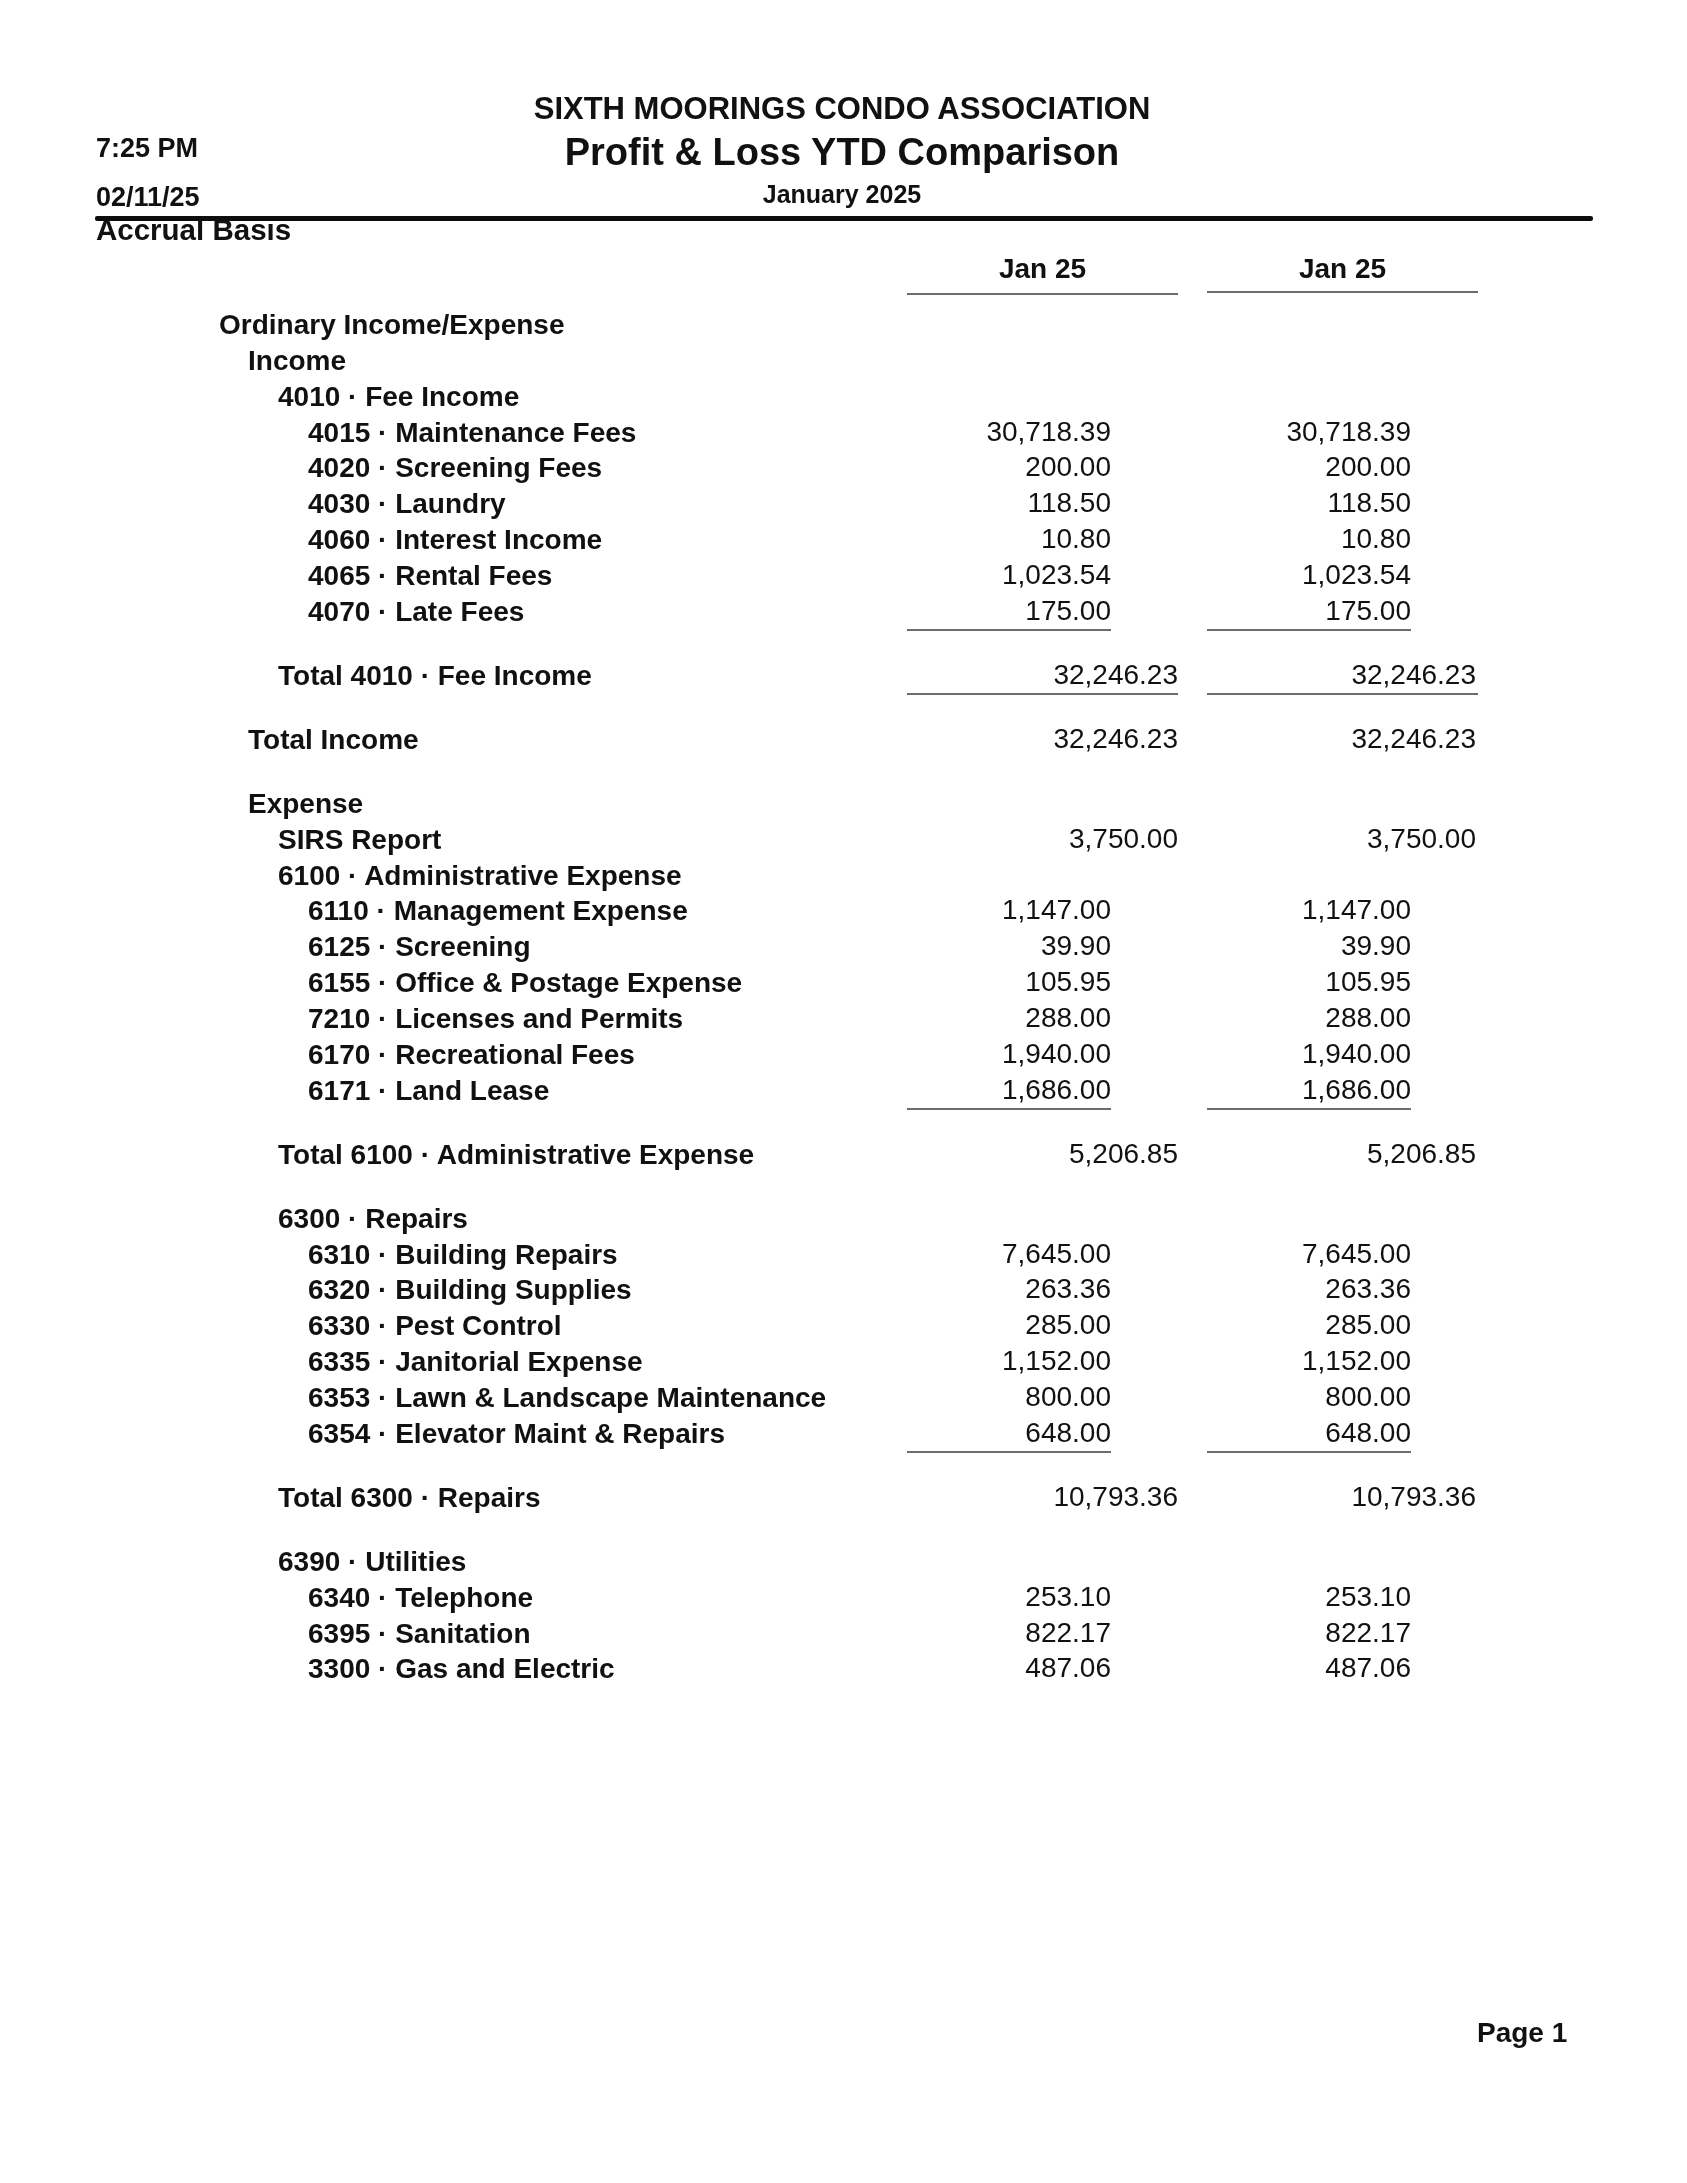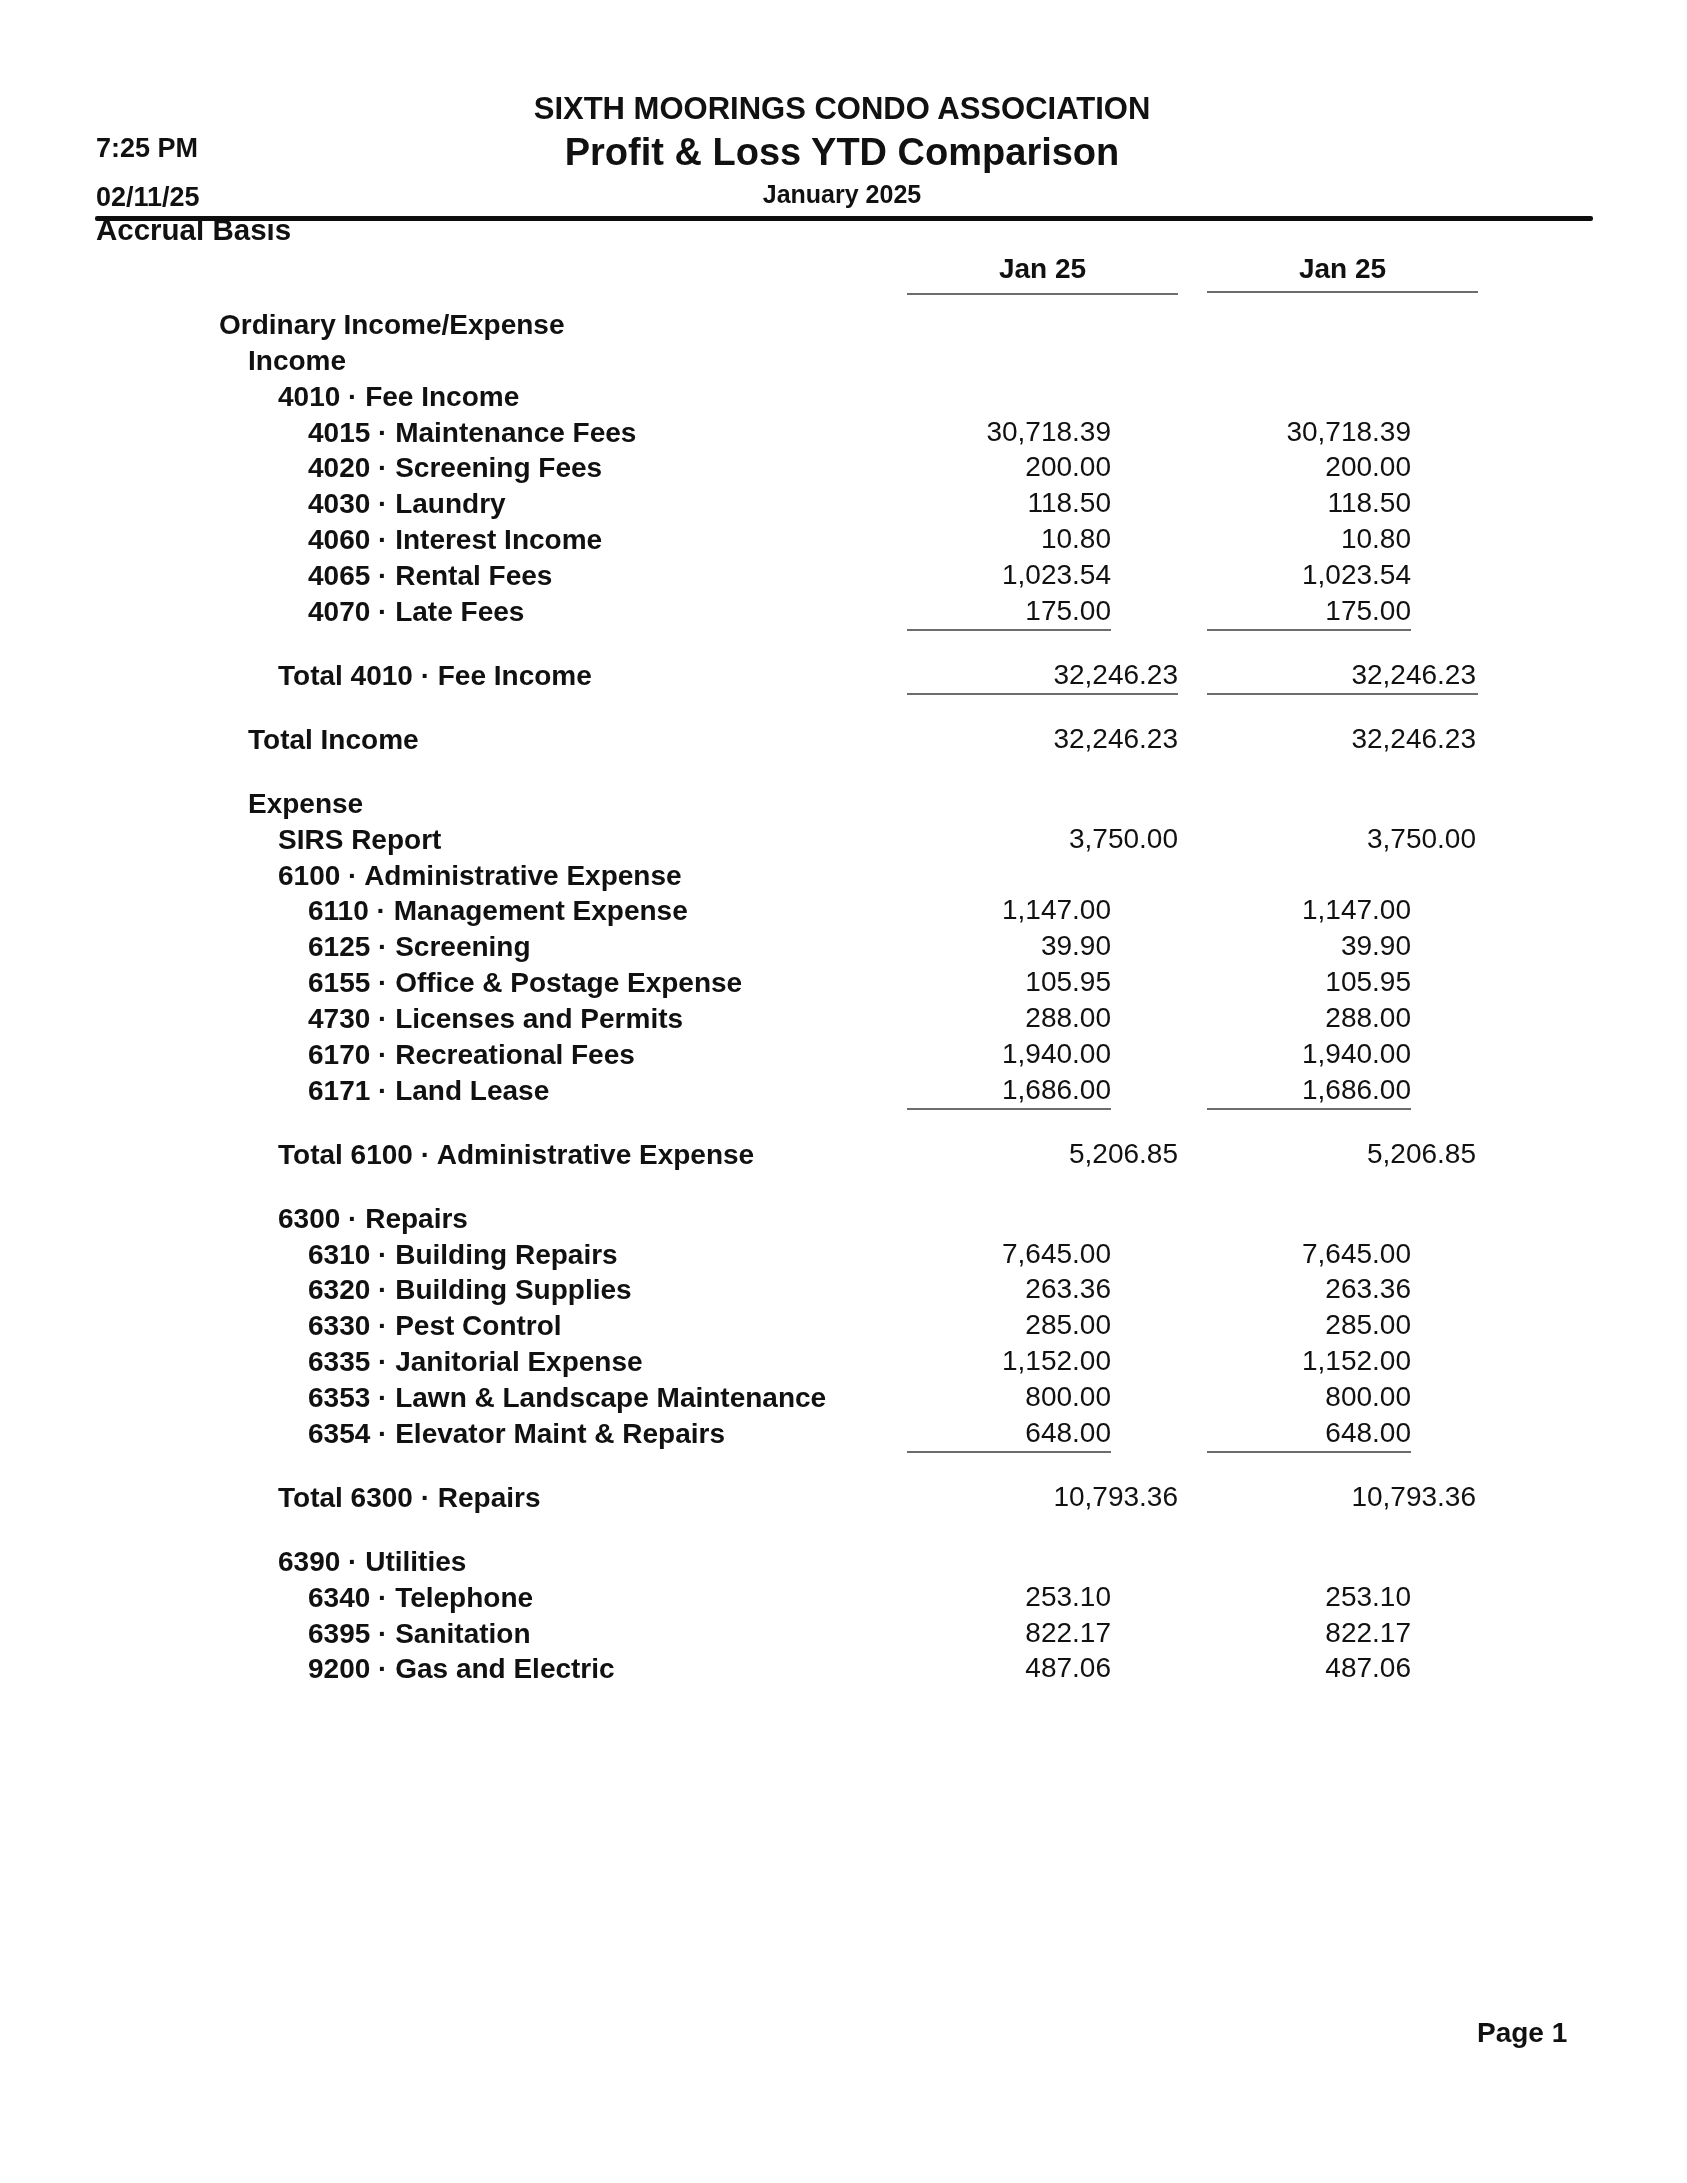--- a/index.html
+++ b/index.html
@@ -111,21 +111,21 @@
       <span class="label lvl3">6125 · Screening</span>
       <span class="amt c1d">39.90</span>
       <span class="amt c2d">39.90</span>
     </div>
     <div class="row" style="top: 966px;">
       <span class="label lvl3">6155 · Office &amp; Postage Expense</span>
       <span class="amt c1d">105.95</span>
       <span class="amt c2d">105.95</span>
     </div>
     <div class="row" style="top: 1002px;">
-      <span class="label lvl3">4730 · Licenses and Permits</span>
+      <span class="label lvl3">7210 · Licenses and Permits</span>
       <span class="amt c1d">288.00</span>
       <span class="amt c2d">288.00</span>
     </div>
     <div class="row" style="top: 1038px;">
       <span class="label lvl3">6170 · Recreational Fees</span>
       <span class="amt c1d">1,940.00</span>
       <span class="amt c2d">1,940.00</span>
     </div>
     <div class="row" style="top: 1074px;">
       <span class="label lvl3">6171 · Land Lease</span>
@@ -186,20 +186,20 @@
       <span class="label lvl3">6340 · Telephone</span>
       <span class="amt c1d">253.10</span>
       <span class="amt c2d">253.10</span>
     </div>
     <div class="row" style="top: 1617px;">
       <span class="label lvl3">6395 · Sanitation</span>
       <span class="amt c1d">822.17</span>
       <span class="amt c2d">822.17</span>
     </div>
     <div class="row" style="top: 1652px;">
-      <span class="label lvl3">9200 · Gas and Electric</span>
+      <span class="label lvl3">3300 · Gas and Electric</span>
       <span class="amt c1d">487.06</span>
       <span class="amt c2d">487.06</span>
     </div>
   </div>
 
 <div class="abs page-no">Page 1</div>
 
 
 </body></html>

